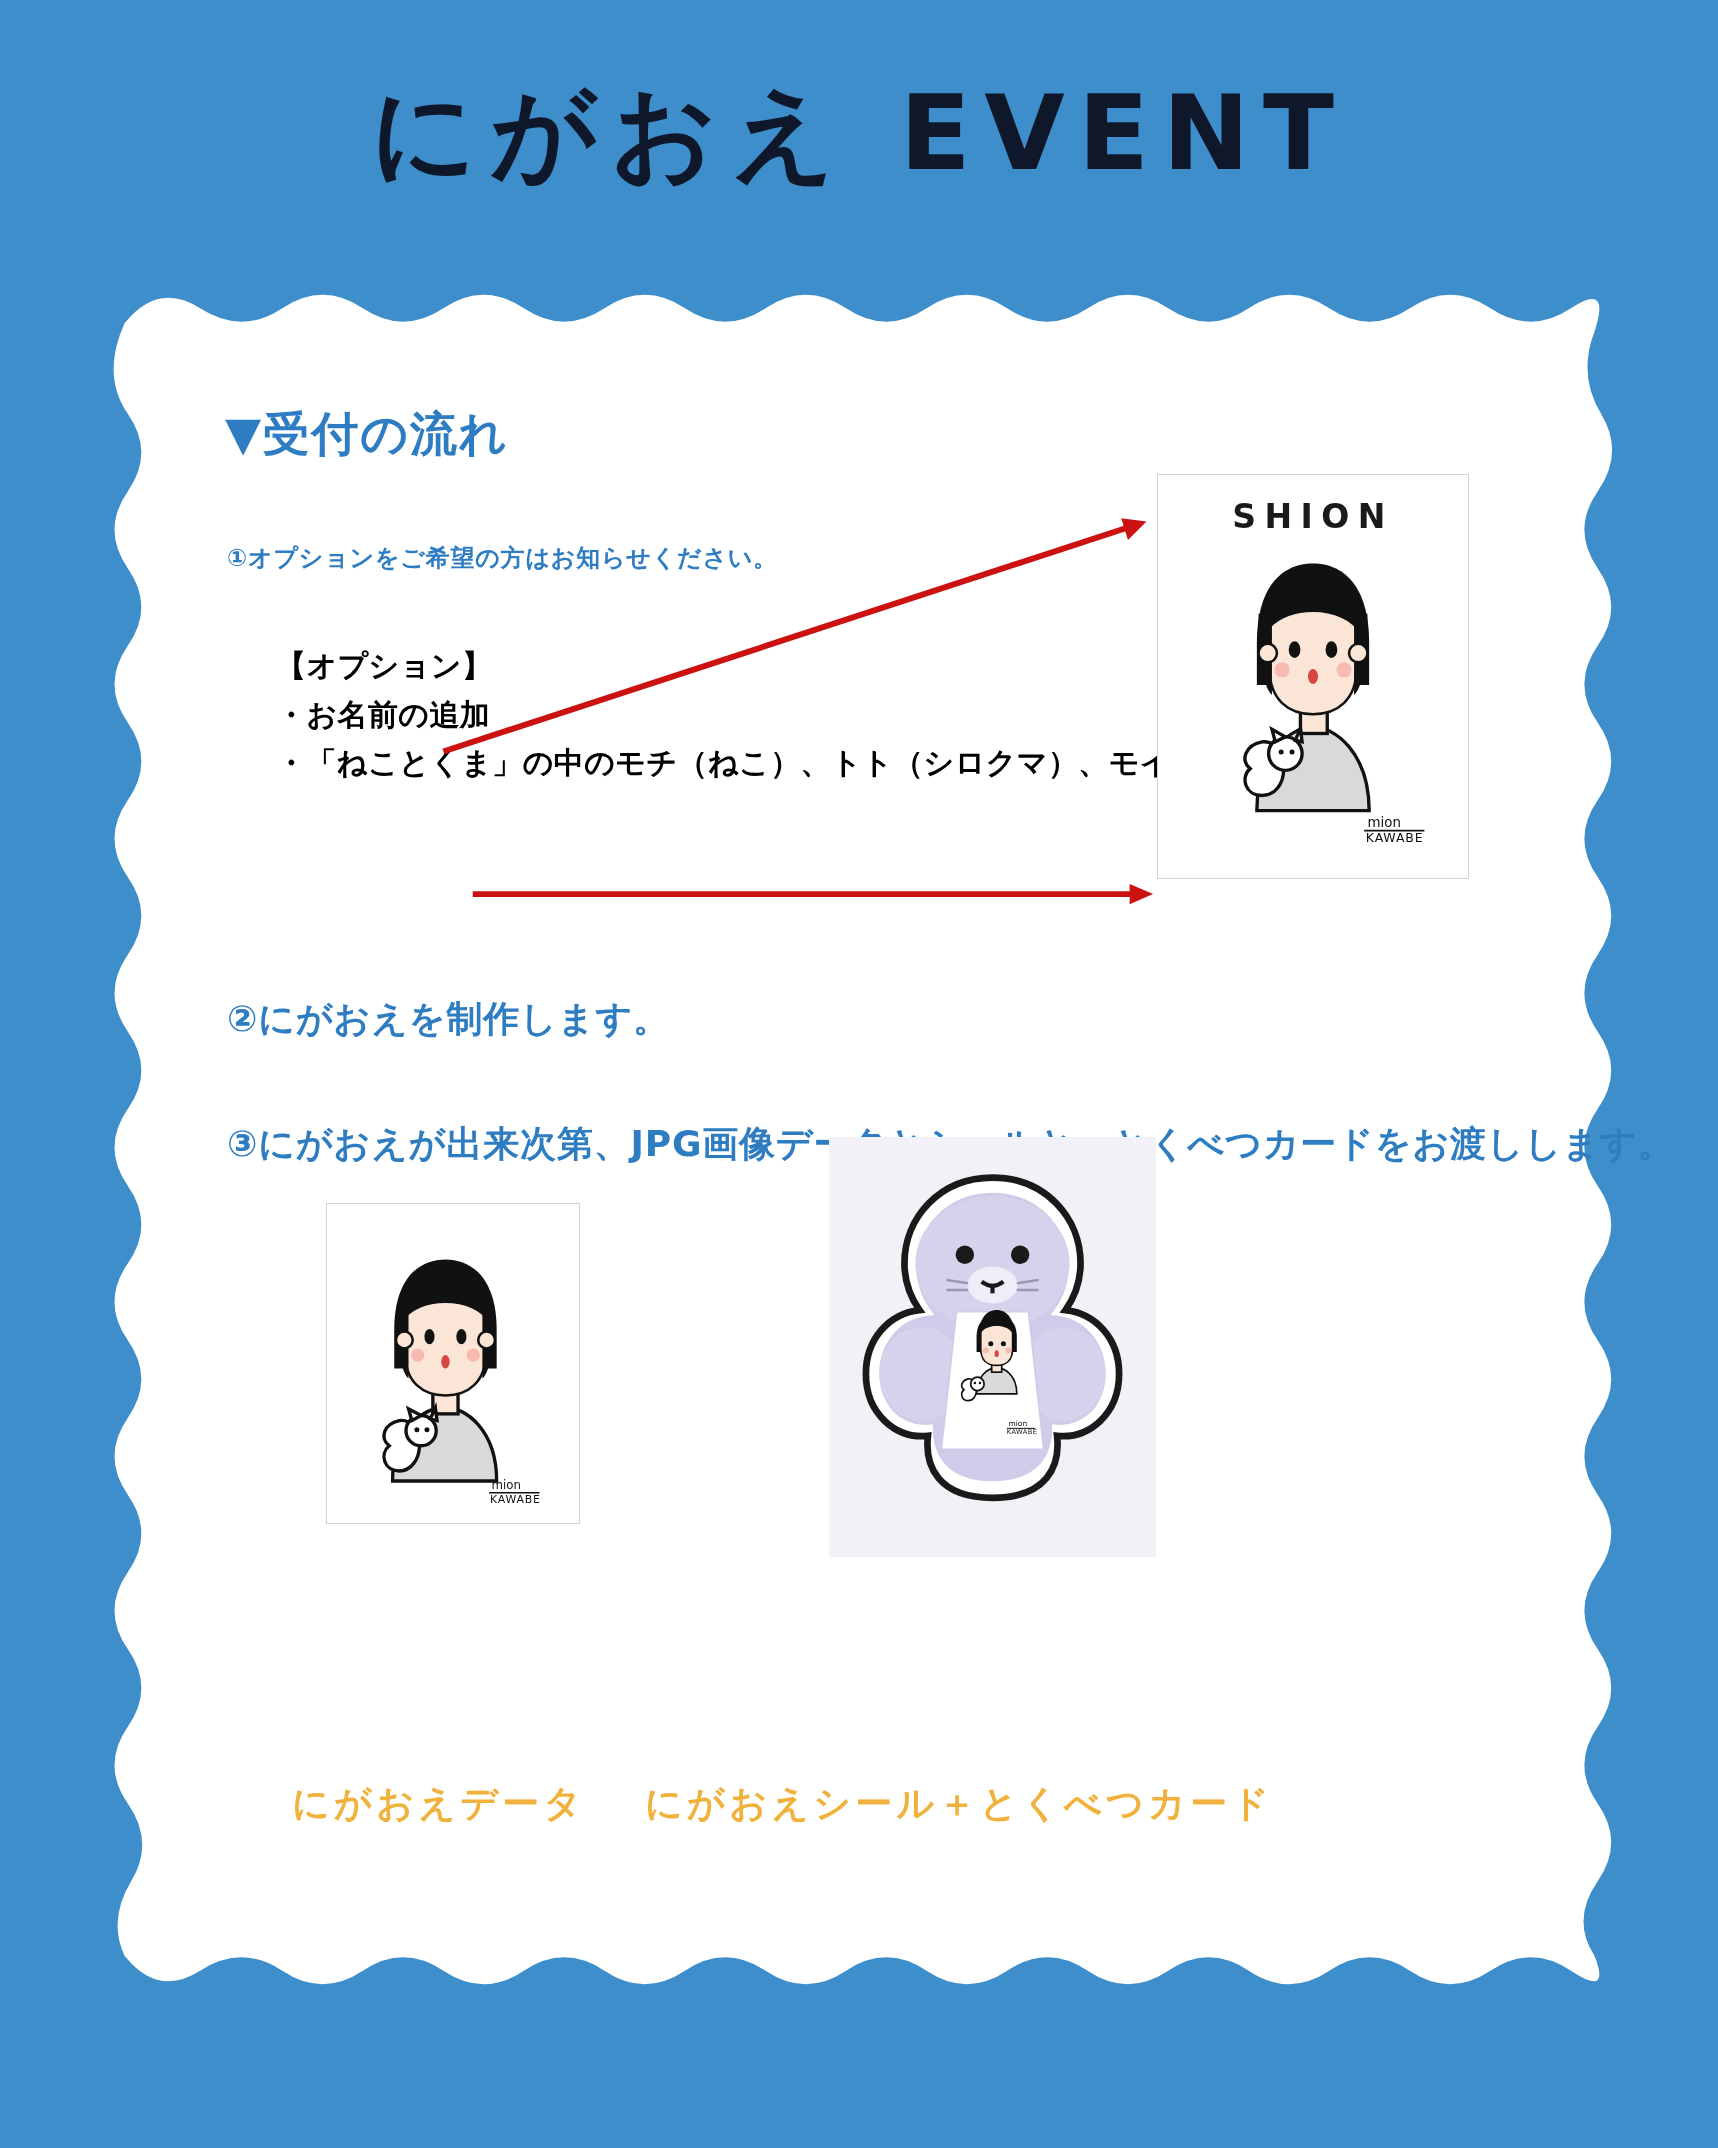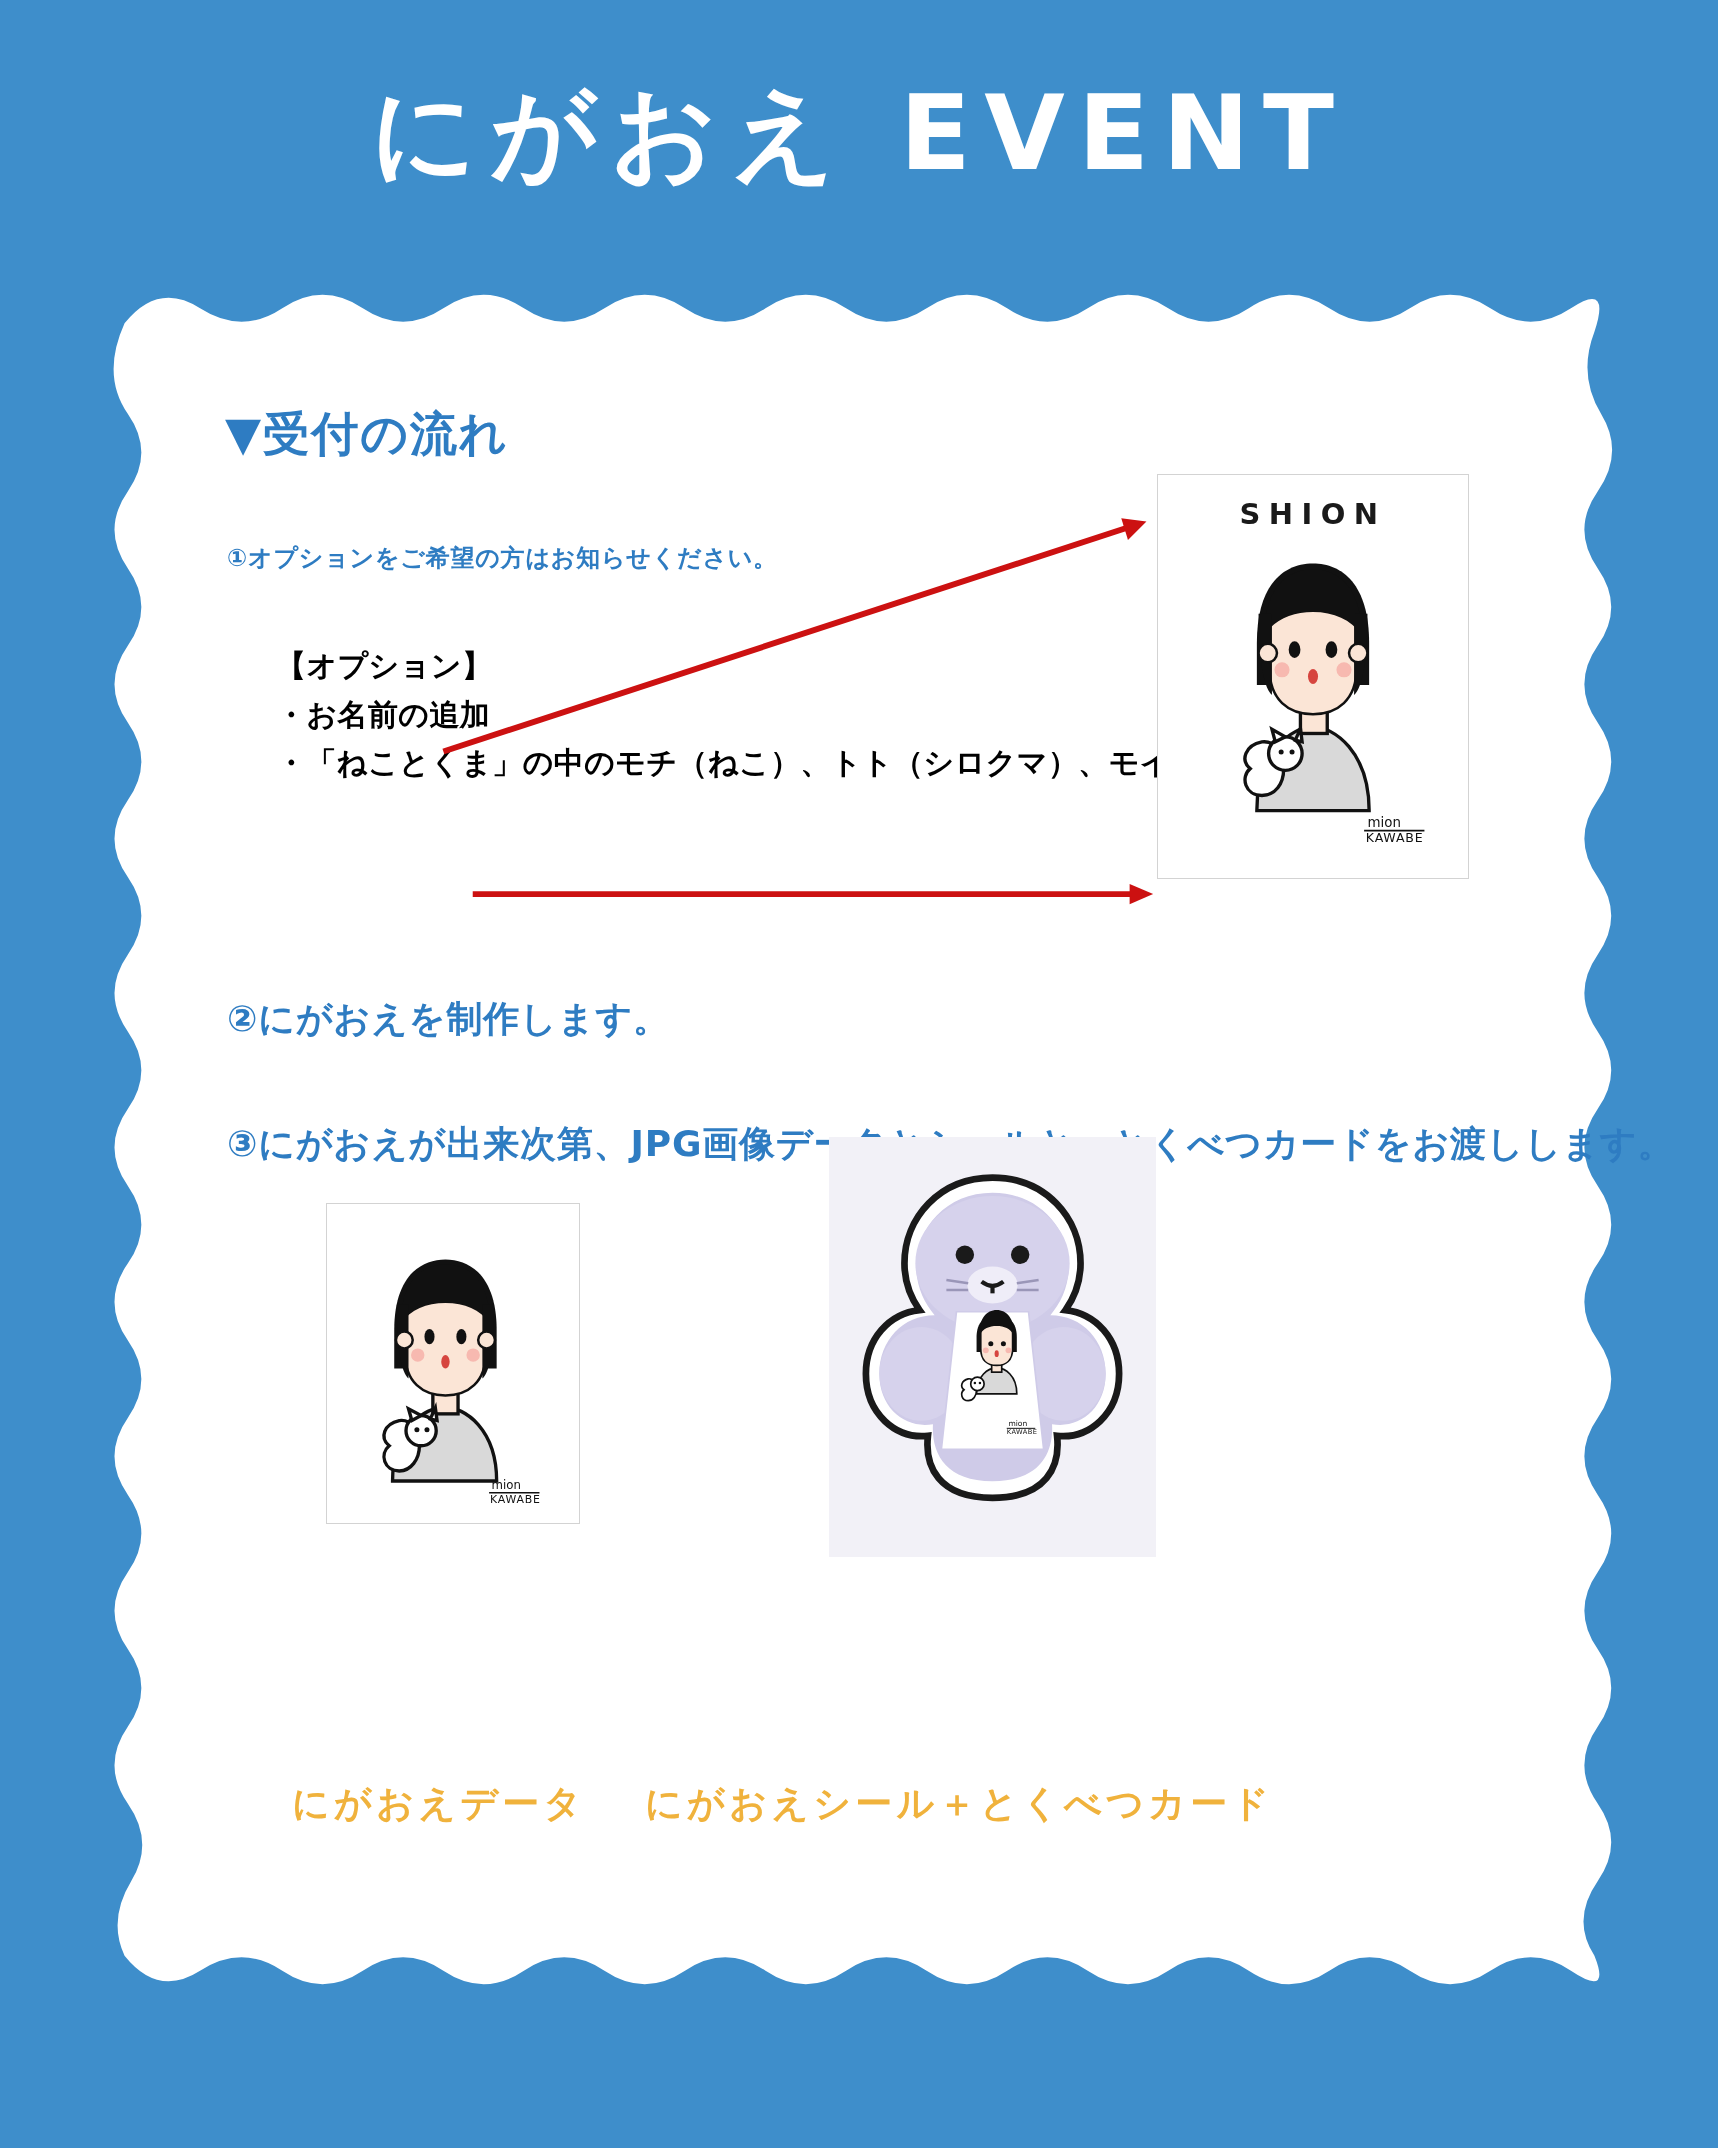--- a/index.html
+++ b/index.html
@@ -15,21 +15,21 @@
     position: relative;
   }
 
   
   .title {
     position: absolute;
     top: 65px;
     left: 0;
     width: 100%;
     text-align: center;
-    color: #ffffff;
+    color: #0f172a;
     font-size: 104px;
     font-weight: bold;
     letter-spacing: 13.4px;
     font-family: "DejaVu Sans", sans-serif;
     white-space: nowrap;
   }
 
   
   .card-wrap {
     position: absolute;
@@ -139,21 +139,21 @@
     height: 403px;
     background: #ffffff;
     border: 1.7px solid #d3d3d3;
   }
   .portrait-name {
     position: absolute;
     top: 22px;
     left: 0;
     width: 100%;
     text-align: center;
-    font-size: 29px;
+    font-size: 33px;
     letter-spacing: 8.4px;
     font-weight: bold;
     color: #1a1a1a;
     font-family: "DejaVu Sans", sans-serif;
   }
 
   
   .portrait-data {
     position: absolute;
     left: 235px;

